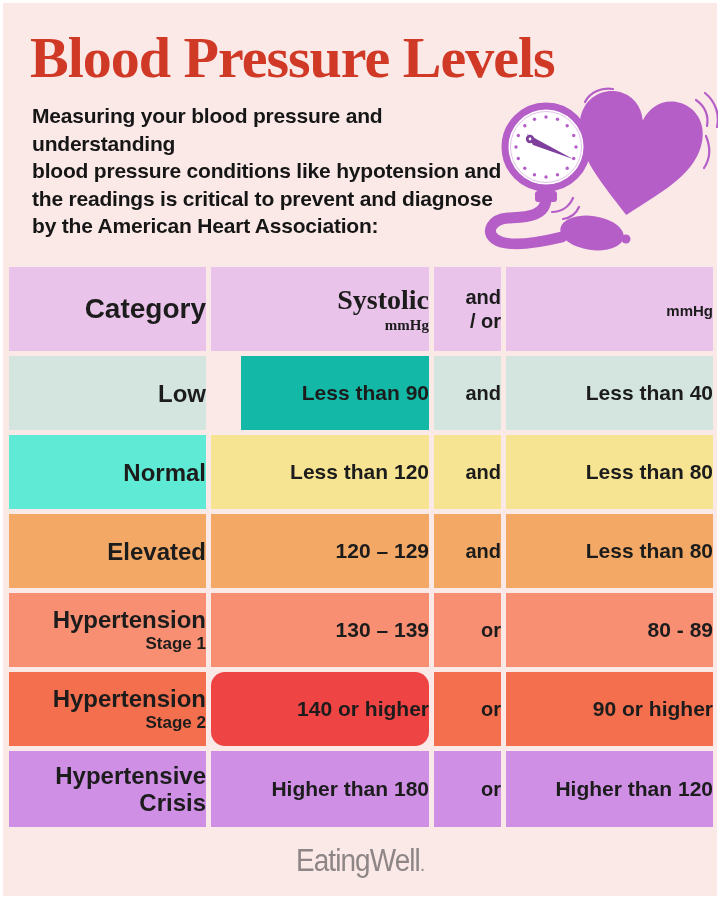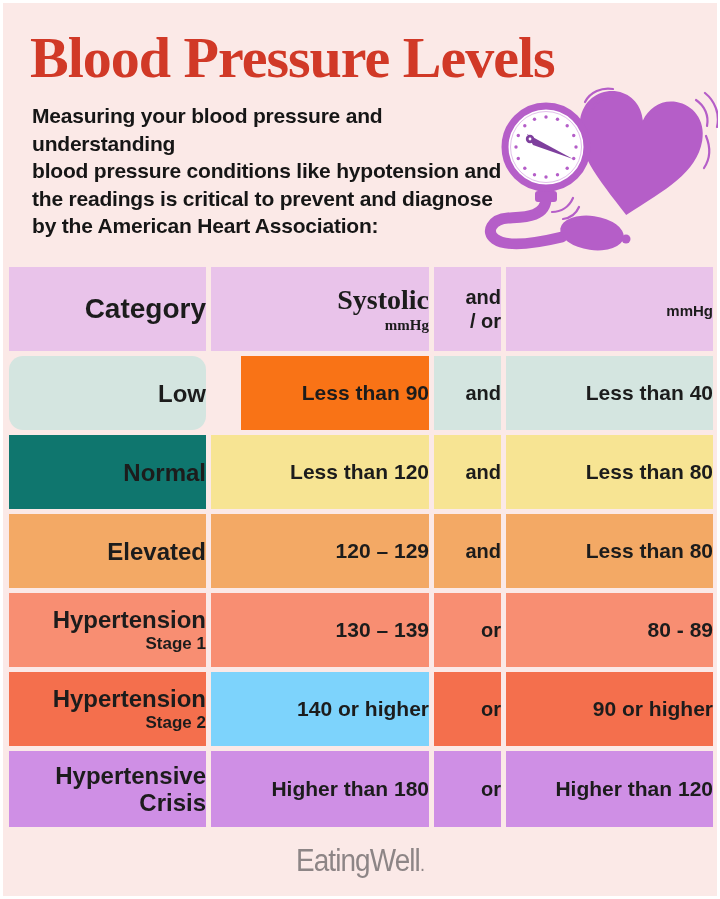--- a/index.html
+++ b/index.html
@@ -125,29 +125,29 @@
       <div class="cell hdr h-conn" style="background: rgb(233, 195, 234);">
         <div>and</div>
         <div>/ or</div>
       </div>
       <div class="cell hdr" style="background: rgb(233, 195, 234);">
         <div class="h-unit">mmHg</div>
       </div>
     </div>
 
   <div class="row">
-        <div class="cell cat" style="background: rgb(212, 229, 224); border-radius: 14px;">
+        <div class="cell cat" style="background: rgb(212, 229, 224);">
           <div class="cat1">Low</div>
         </div>
-        <div class="cell val" style="background: #f97316; margin-left: 30px;">Less than 90</div>
+        <div class="cell val" style="background: #14b8a6; margin-left: 30px;">Less than 90</div>
         <div class="cell conn" style="background: rgb(212, 229, 224);">and</div>
         <div class="cell val" style="background: rgb(212, 229, 224);">Less than 40</div>
       </div>
       <div class="row">
-        <div class="cell cat" style="background: #0f766e;">
+        <div class="cell cat" style="background: #5eead4;">
           <div class="cat1">Normal</div>
         </div>
         <div class="cell val" style="background: rgb(247, 228, 147);">Less than 120</div>
         <div class="cell conn" style="background: rgb(247, 228, 147);">and</div>
         <div class="cell val" style="background: rgb(247, 228, 147);">Less than 80</div>
       </div>
       <div class="row">
         <div class="cell cat" style="background: rgb(243, 169, 101);">
           <div class="cat1">Elevated</div>
         </div>
@@ -162,21 +162,21 @@
         </div>
         <div class="cell val" style="background: rgb(248, 142, 114);">130 – 139</div>
         <div class="cell conn" style="background: rgb(248, 142, 114);">or</div>
         <div class="cell val" style="background: rgb(248, 142, 114);">80 - 89</div>
       </div>
       <div class="row">
         <div class="cell cat" style="background: rgb(244, 111, 77);">
           <div class="cat1">Hypertension</div>
           <div class="cat2 small">Stage 2</div>
         </div>
-        <div class="cell val" style="background: #7dd3fc;">140 or higher</div>
+        <div class="cell val" style="background: #ef4444; border-radius: 14px;">140 or higher</div>
         <div class="cell conn" style="background: rgb(244, 111, 77);">or</div>
         <div class="cell val" style="background: rgb(244, 111, 77);">90 or higher</div>
       </div>
       <div class="row last">
         <div class="cell cat" style="background: rgb(207, 143, 229);">
           <div class="cat1">Hypertensive</div>
           <div class="cat2 large">Crisis</div>
         </div>
         <div class="cell val" style="background: rgb(207, 143, 229);">Higher than 180</div>
         <div class="cell conn" style="background: rgb(207, 143, 229);">or</div>

